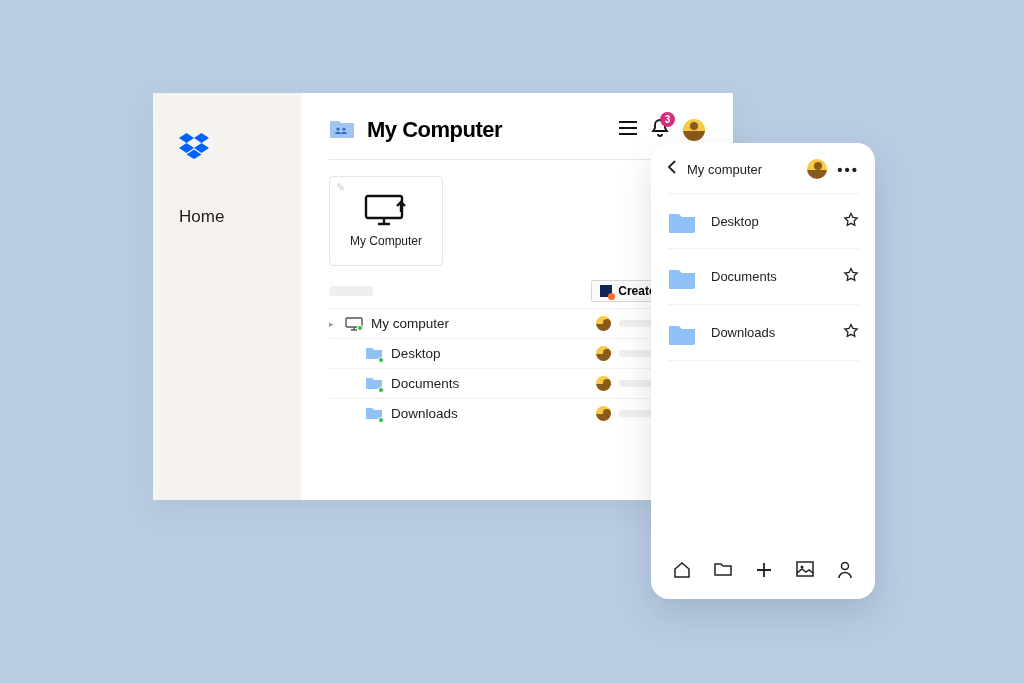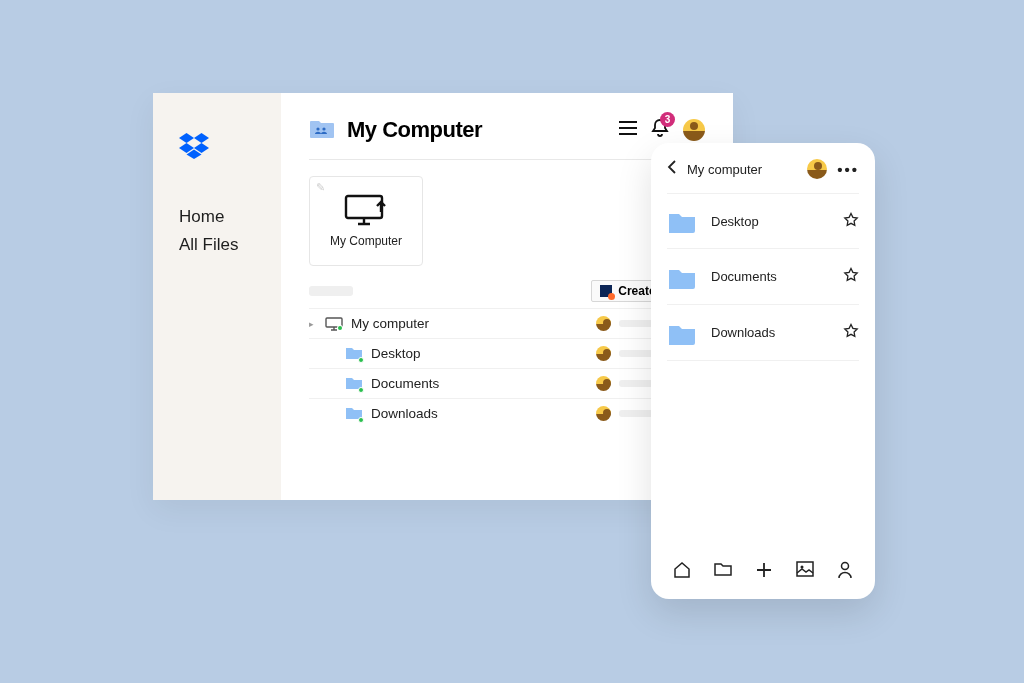--- a/index.html
+++ b/index.html
@@ -16,21 +16,21 @@
     position: absolute;
     left: 153px;
     top: 93px;
     width: 580px;
     height: 407px;
     background: #fff;
     display: flex;
     box-shadow: 0 10px 30px rgba(0,0,0,0.06);
   }
   .sidebar {
-    width: 128px;
+    width: 148px;
     background: #f6f3ef;
     padding: 40px 26px 20px 26px;
     flex-shrink: 0;
   }
   .logo { margin-bottom: 40px; }
   .nav-item {
     font-size: 17px;
     color: #1e1e1e;
     padding: 4px 0;
     cursor: pointer;
@@ -239,21 +239,20 @@
         <g fill="#0061fe">
           <polygon points="7.5,0 15,5 7.5,10 0,5"></polygon>
           <polygon points="22.5,0 30,5 22.5,10 15,5"></polygon>
           <polygon points="7.5,10 15,15 7.5,20 0,15"></polygon>
           <polygon points="22.5,10 30,15 22.5,20 15,15"></polygon>
           <polygon points="15,16.5 22.5,21.5 15,26 7.5,21.5"></polygon>
         </g>
       </svg>
     </div>
     <div class="nav-item">Home</div>
-    <div class="nav-item">All Files</div>
   </aside>
 
   <main class="main">
     <div class="header">
       <span>
         <svg width="26" height="22" viewBox="0 0 26 22">
           <path fill="#a1c4f2" d="M2 4h8l2 2h12a1 1 0 0 1 1 1v13a1 1 0 0 1-1 1H2a1 1 0 0 1-1-1V5a1 1 0 0 1 1-1z"></path>
           <circle cx="9" cy="12" r="1.6" fill="#2d6bc4"></circle>
           <circle cx="15" cy="12" r="1.6" fill="#2d6bc4"></circle>
           <path fill="#2d6bc4" d="M6 17c0-1.2 1.3-2.2 3-2.2s3 1 3 2.2H6zm6 0c0-1.2 1.3-2.2 3-2.2s3 1 3 2.2h-6z"></path>

